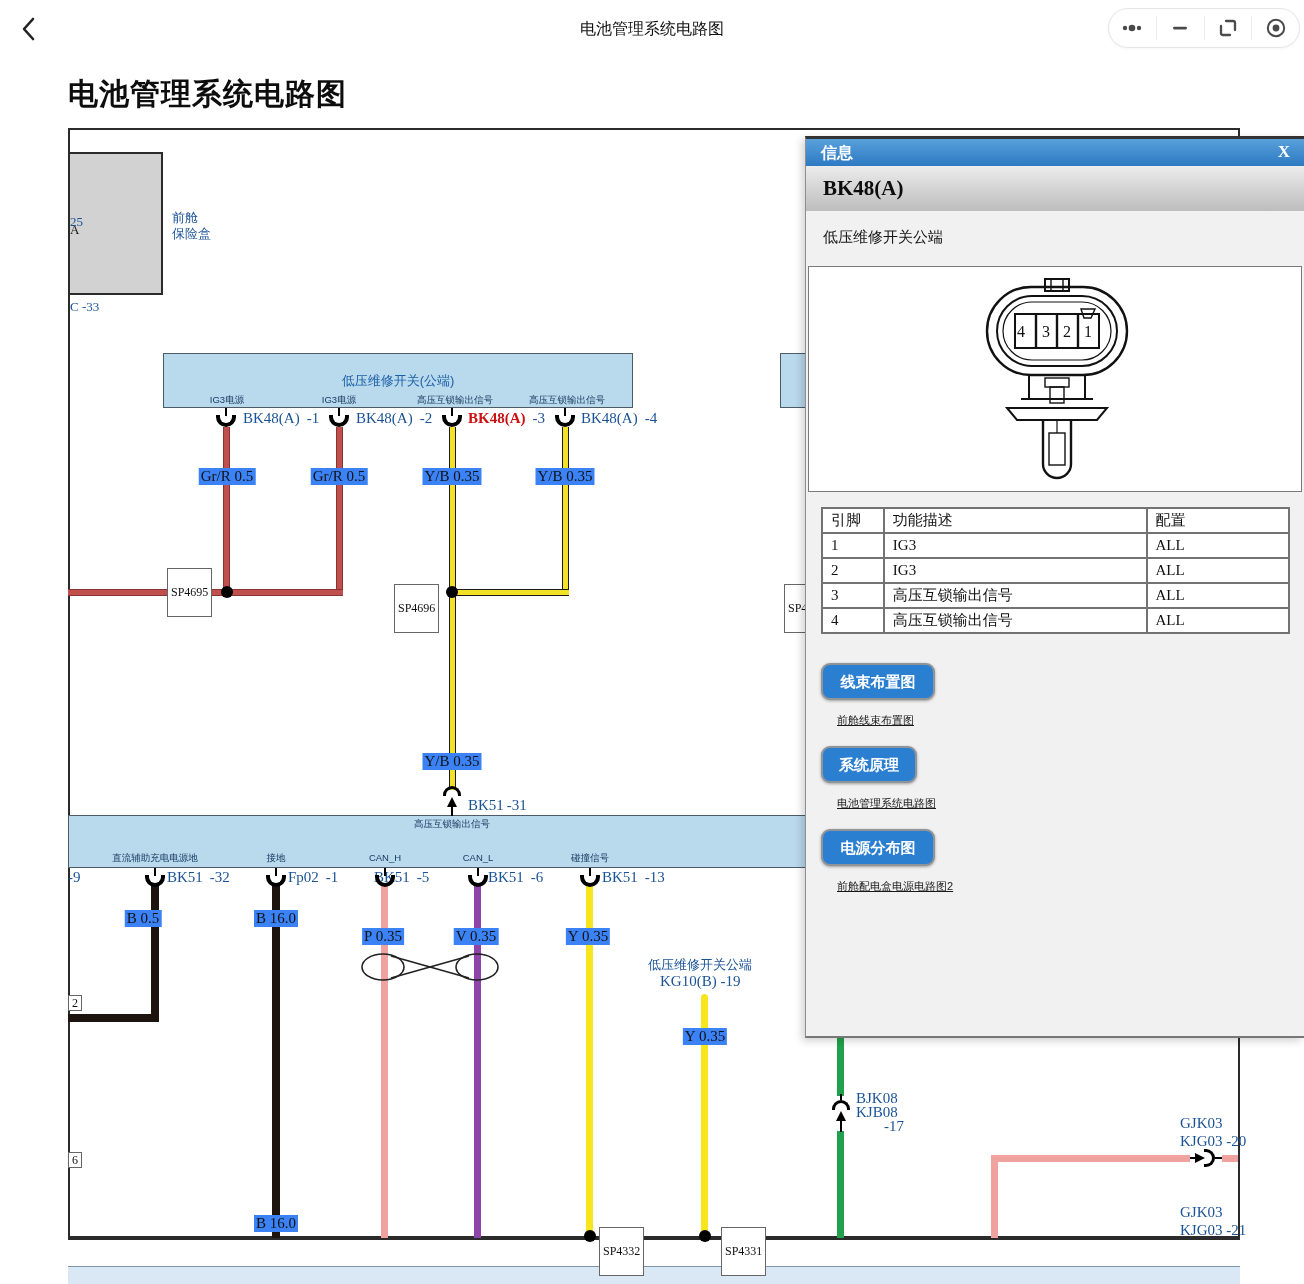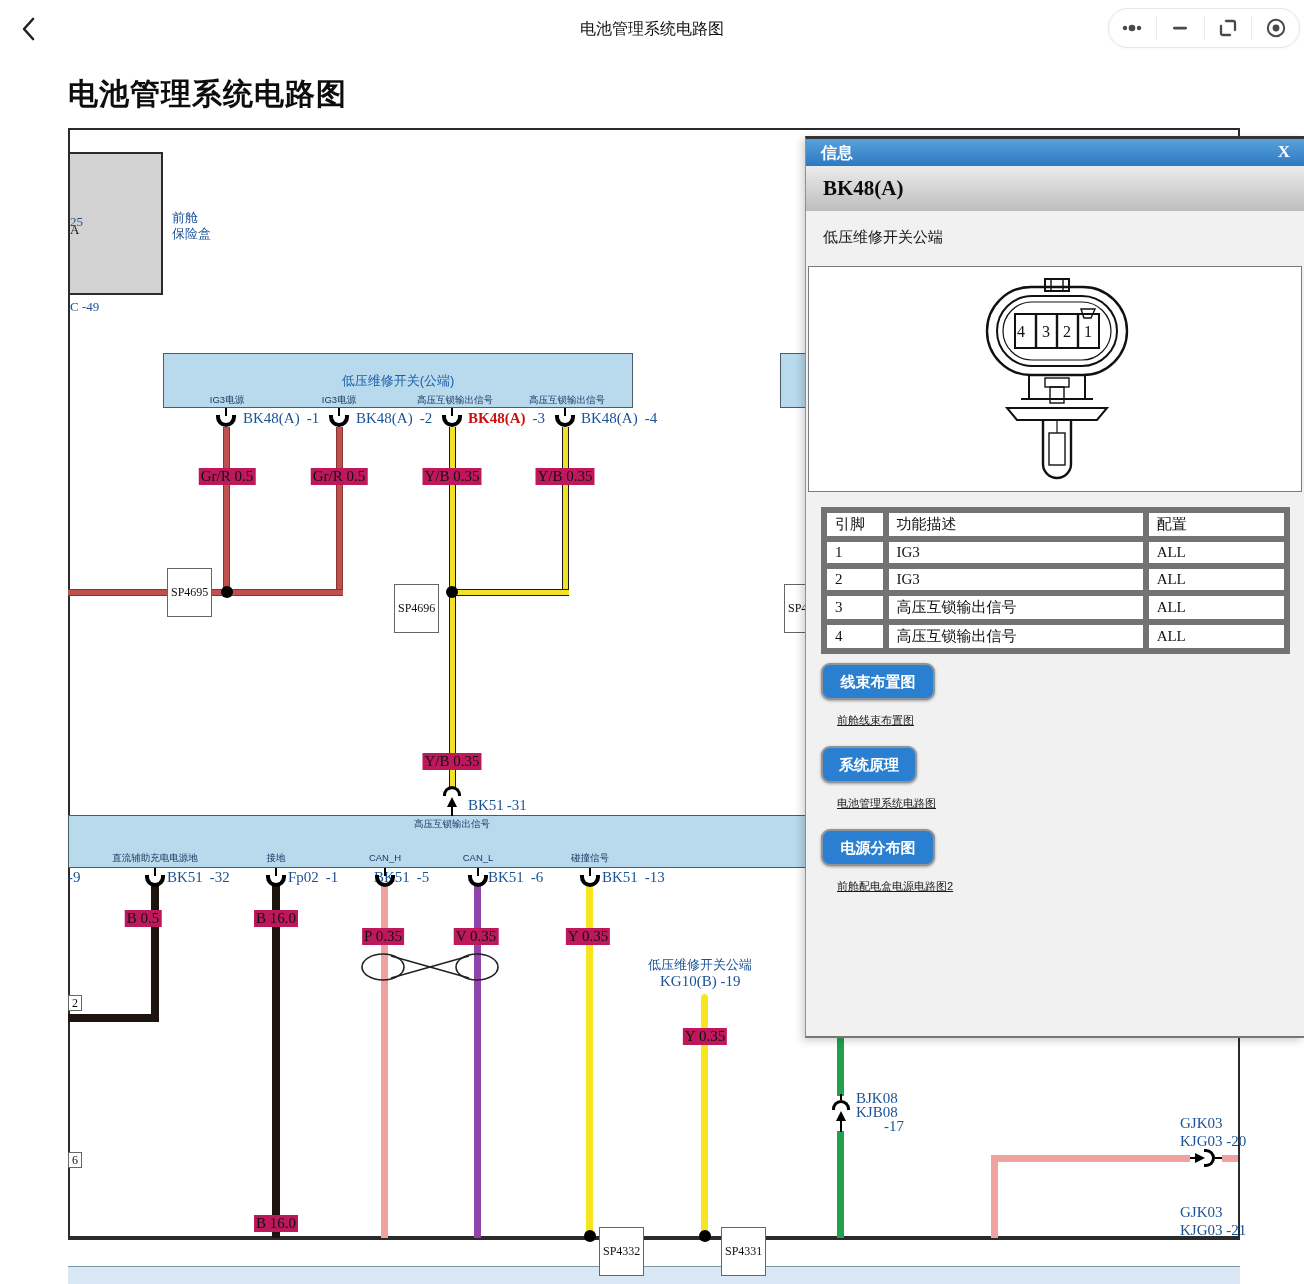--- a/index.html
+++ b/index.html
@@ -29,21 +29,21 @@
   .sig { color:#14365f; font-size:9.5px; white-space:nowrap; transform:translateX(-50%); }
 
   .fusebox { left:68px; top:152px; width:95px; height:143px; background:#d2d2d2; border:2px solid #2b2b2b; }
   .fb-txt { font-size:13px; white-space:nowrap; }
   .blue-txt { color:#1a5296; }
 
   .pinlbl { font-size:15px; color:#1a5296; white-space:nowrap; font-family:"Liberation Serif","DejaVu Serif",serif; cursor:pointer; }
   .pinlbl .num { margin-left:7px; }
   .pinlbl .hl { color:#cc1111; font-weight:bold; }
 
-  .wlbl { background:#be185d; padding:0 2px; white-space:nowrap; font:15px "Liberation Serif","DejaVu Serif",serif; color:#111; transform:translateX(-50%); z-index:3; }
+  .wlbl { background:#3b82f6; padding:0 2px; white-space:nowrap; font:15px "Liberation Serif","DejaVu Serif",serif; color:#111; transform:translateX(-50%); z-index:3; }
 
   
   .wire { z-index:1; }
   .w-red-v   { width:7px; background:#c0504d; border-left:1px solid #8a3432; border-right:1px solid #8a3432; }
   .w-red-h   { height:7px; background:#c0504d; border-top:1px solid #8a3432; border-bottom:1px solid #8a3432; }
   .w-yel-v   { width:7px; background:#f2e126; border-left:1px solid #1a1a1a; border-right:1px solid #1a1a1a; }
   .w-yel-h   { height:7px; background:#f2e126; border-top:1px solid #1a1a1a; border-bottom:1px solid #1a1a1a; }
   .w-yplain-v{ width:7px; background:#f7e61e; }
   .w-blk-v   { width:8px; background:#1d1410; }
   .w-blk-h   { height:8px; background:#1d1410; }
@@ -70,21 +70,21 @@
            border-top:3px solid #333; border-left:1px solid #8f8f8f; border-bottom:2px solid #777;
            box-shadow:-3px 3px 8px rgba(0,0,0,.18); }
   .p-header { left:0; top:0; width:498px; height:27px; background:linear-gradient(#59a0dc,#2d7ac2);
               color:#fff; font-size:16px; font-weight:bold; line-height:27px; padding-left:15px; }
   .p-close { right:10px; top:1px; color:#fff; font:bold 17px "Liberation Serif",serif; cursor:pointer; padding:2px 4px; }
   .p-sub { left:0; top:27px; width:498px; height:45px; background:linear-gradient(#ececec,#bdbdbd);
            font:bold 21px "Liberation Serif","DejaVu Serif",serif; color:#0d0d0d; line-height:44px; padding-left:17px; }
   .p-desc { left:17px; top:89px; font-size:15px; color:#151515; }
   .p-fig { left:2px; top:127px; width:494px; height:226px; background:#fff; border:1px solid #7a7a7a; }
   .p-table { left:15px; top:368px; width:469px; border-collapse:collapse; background:#fff; }
-  .p-table td, .p-table th { border:6px solid #737373; font:15px "Liberation Serif","DejaVu Serif",serif; color:#111;
+  .p-table td, .p-table th { border:2px solid #737373; font:15px "Liberation Serif","DejaVu Serif",serif; color:#111;
                              text-align:left; font-weight:normal; padding:2px 8px; height:25px; }
   .p-table .c0 { width:62px; } .p-table .c1 { width:264px; } .p-table .c2 { width:143px; }
   .p-btn { background:#2b7fd0; border:2px solid #8f9499; border-radius:9px; color:#fff;
            font-size:15px; font-weight:bold; text-align:center; line-height:33px; height:37px;
            box-shadow:0 1px 3px rgba(0,0,0,.35); cursor:pointer; }
   .p-link { font-size:11px; color:#1a1a1a; text-decoration:underline; cursor:pointer; white-space:nowrap; }
 
   svg text { font-family:"Liberation Serif","DejaVu Serif",serif; }
 </style>
 </head>
@@ -128,21 +128,21 @@
 <div class="abs page-heading">电池管理系统电路图</div>
 
 <div class="abs canvas"></div>
 <div class="abs bottom-strip"></div>
 
 <div class="abs fusebox"></div>
 <div class="abs fb-txt blue-txt serif" style="left:70px;top:214px;">25</div>
 <div class="abs fb-txt serif" style="left:70px;top:222px;color:#111;">A</div>
 <div class="abs fb-txt blue-txt" style="left:172px;top:209px;">前舱</div>
 <div class="abs fb-txt blue-txt" style="left:172px;top:225px;">保险盒</div>
-<div class="abs fb-txt blue-txt serif" style="left:70px;top:299px;">C -49</div>
+<div class="abs fb-txt blue-txt serif" style="left:70px;top:299px;">C -33</div>
 
 <div class="abs band" style="left:163px;top:353px;width:470px;height:55px;"></div>
 <div class="abs band-title" style="left:398px;top:372px;">低压维修开关(公端)</div>
 <div class="abs sig" style="left:227px;top:394px;">IG3电源</div>
 <div class="abs sig" style="left:339px;top:394px;">IG3电源</div>
 <div class="abs sig" style="left:455px;top:394px;">高压互锁输出信号</div>
 <div class="abs sig" style="left:567px;top:394px;">高压互锁输出信号</div>
 
 <div class="abs band" style="left:780px;top:353px;width:60px;height:55px;"></div>
 

